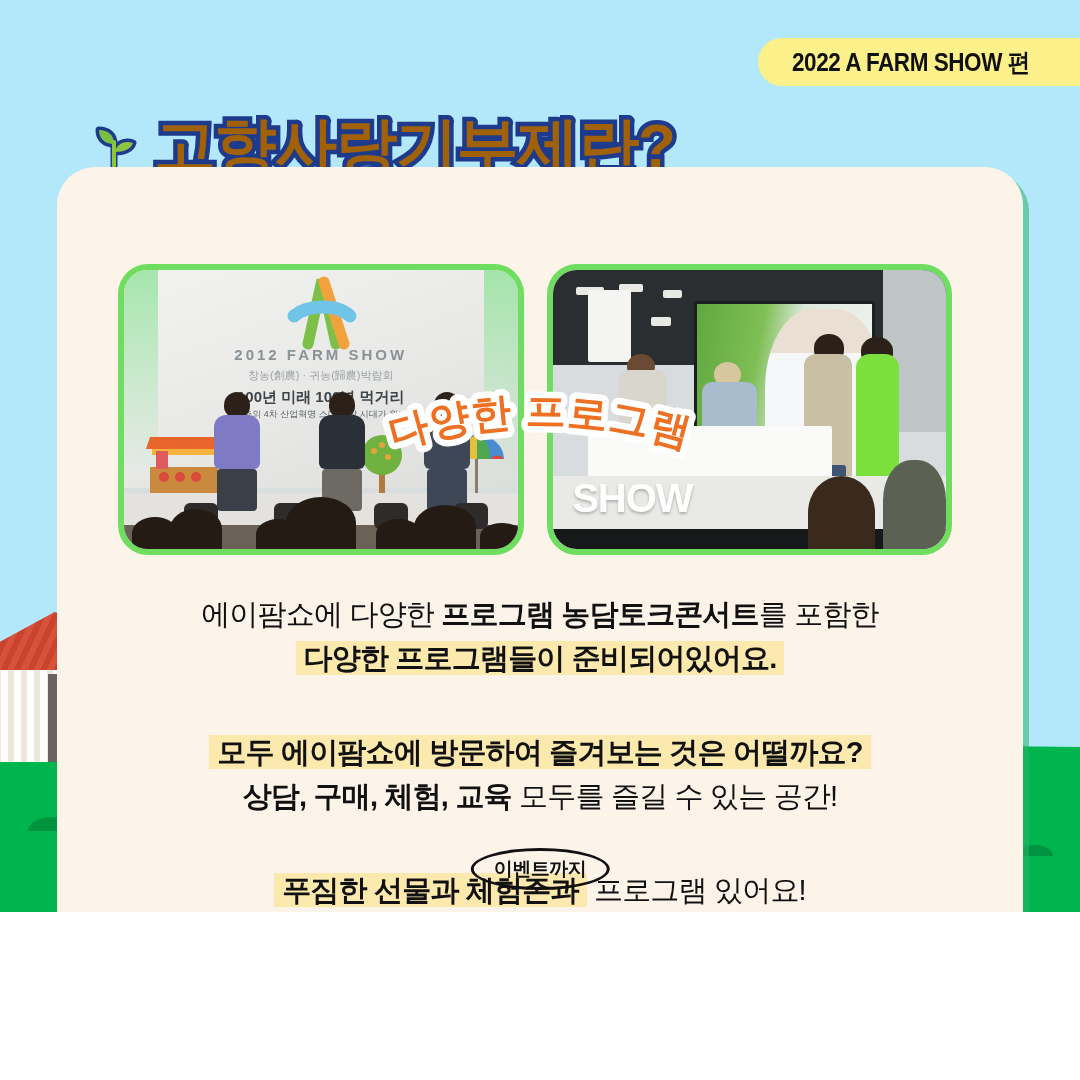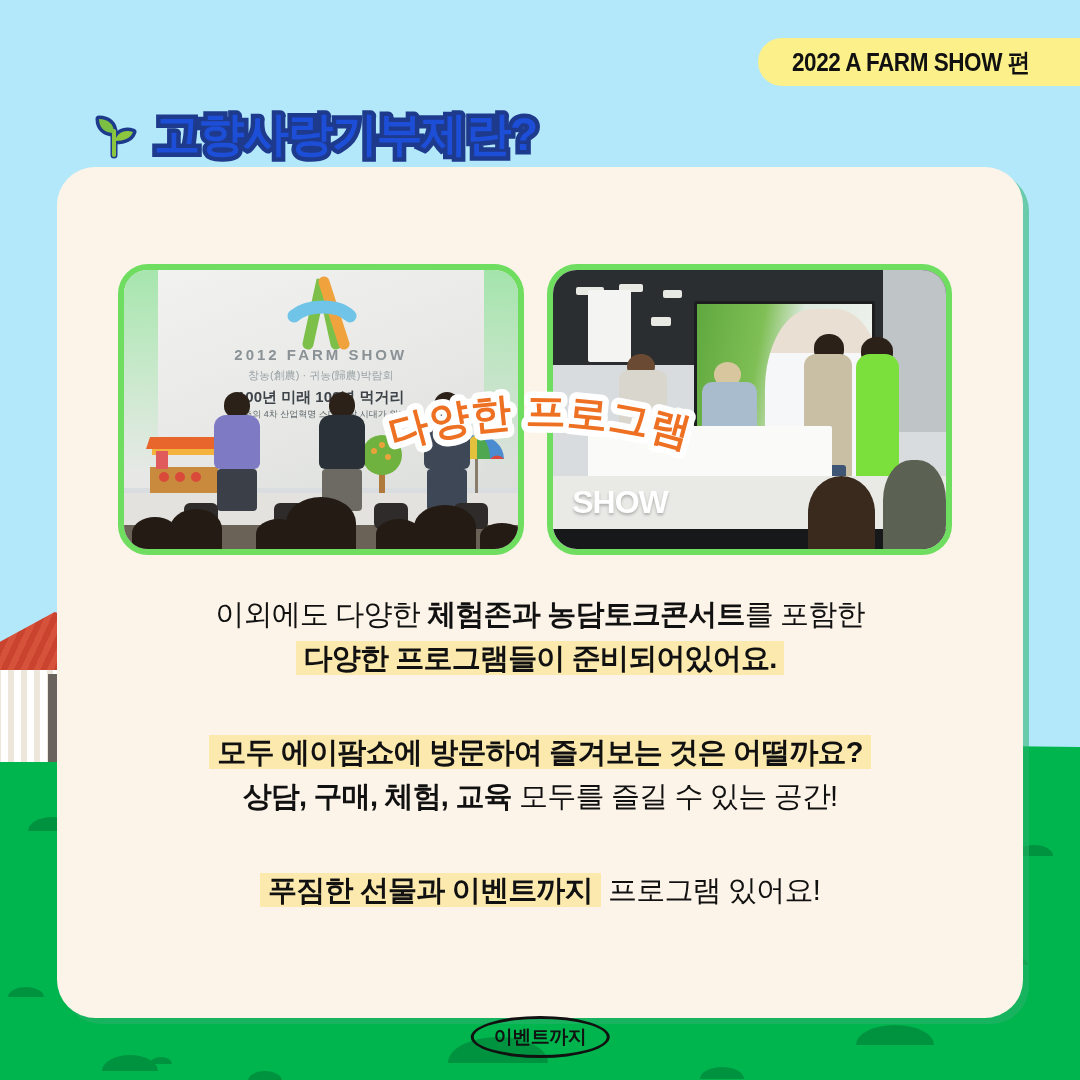--- a/index.html
+++ b/index.html
@@ -3,21 +3,21 @@
 <meta charset="utf-8">
 <style>
   * { box-sizing: border-box; margin: 0; padding: 0; }
   html, body {
     width: 1080px; height: 1080px;
     overflow: hidden;
     font-family: "Liberation Sans", "DejaVu Sans", sans-serif;
   }
   #stage {
     position: relative;
-    width: 1080px; height: 1080px;
+    width: 1080px; height: 912px;
     background: #B3E8FB;
     overflow: hidden;
   }
 
   
   .grass {
     position: absolute;
     left: 0; right: 0;
     top: 735px;
     height: 345px;
@@ -79,24 +79,24 @@
   }
 
   
   .headline {
     position: absolute;
     left: 88px; top: 104px;
     display: flex; align-items: center; gap: 14px;
   }
   .sprout-icon { width: 52px; height: 52px; display: block; }
   .headline-text {
-    font-size: 46px;
+    font-size: 62px;
     font-weight: 700;
     letter-spacing: -1.5px;
-    color: #1d4ed8;
+    color: #a16207;
     -webkit-text-stroke: 9px #1E3A8C;
     paint-order: stroke fill;
     white-space: nowrap;
   }
 
   
   .card {
     position: absolute;
     left: 57px; top: 167px;
     width: 966px; height: 851px;
@@ -217,21 +217,21 @@
     background: #F4F5F3; border-radius: 2px;
   }
   .p2-table {
     position: absolute; left: 9%; top: 56%; width: 62%; height: 22%;
     background: #FAFAF8; border-radius: 2px;
   }
   .p2-floor { position: absolute; left: 0; right: 0; bottom: 0; height: 26%; background: #E9EAE6; }
   .p2-floorstrip { position: absolute; left: 0; right: 0; bottom: 0; height: 7%; background: #17181A; }
   .p2-show {
     position: absolute; left: 5%; bottom: 10%;
-    font-size: 32px; font-weight: 700; color: #FFFFFF;
+    font-size: 40px; font-weight: 700; color: #FFFFFF;
     letter-spacing: -1px;
     text-shadow: 0 2px 3px rgba(0,0,0,.25);
   }
   .p2-greenman {
     position: absolute; right: 12%; top: 30%; width: 11%; height: 48%;
     background: #7CE03C; border-radius: 14px 14px 4px 4px;
   }
   .p2-greenman-head {
     position: absolute; right: 13.5%; top: 24%; width: 8%; height: 10%;
     background: #2B2119; border-radius: 50% 50% 42% 42%;
@@ -473,34 +473,34 @@
           <textPath href="#arch" startOffset="50%" text-anchor="middle">다양한 프로그램</textPath>
         </text>
         <text class="prog-fill">
           <textPath href="#arch" startOffset="50%" text-anchor="middle">다양한 프로그램</textPath>
         </text>
       </svg>
     </div>
 
     <div class="body-copy">
 
-      <div class="line"><span>이외에도 다양한 </span><span class="b">체험존과 농담토크콘서트</span><span>를 포함한</span></div>
+      <div class="line"><span>에이팜쇼에 다양한 </span><span class="b">프로그램 농담토크콘서트</span><span>를 포함한</span></div>
 
 
       <div class="line"><span class="hl">다양한 프로그램들이 준비되어있어요.</span></div>
 
       <div class="gap-md"></div>
 
       <div class="line"><span class="hl">모두 에이팜쇼에 방문하여 즐겨보는 것은 어떨까요?</span></div>
 
       <div class="line"><span class="b">상담, 구매, 체험, 교육</span><span> 모두를 즐길 수 있는 공간!</span></div>
 
       <div class="gap-md"></div>
 
-      <div class="line"><span class="hl">푸짐한 선물과 이벤트까지</span><span> 프로그램 있어요!</span></div>
+      <div class="line"><span class="hl">푸짐한 선물과 체험존과</span><span> 프로그램 있어요!</span></div>
     </div>
   </div>
 
   <div class="footer-logo">
     <span>이벤트까지</span>
   </div>
 
 </div>
 
 </body></html>

